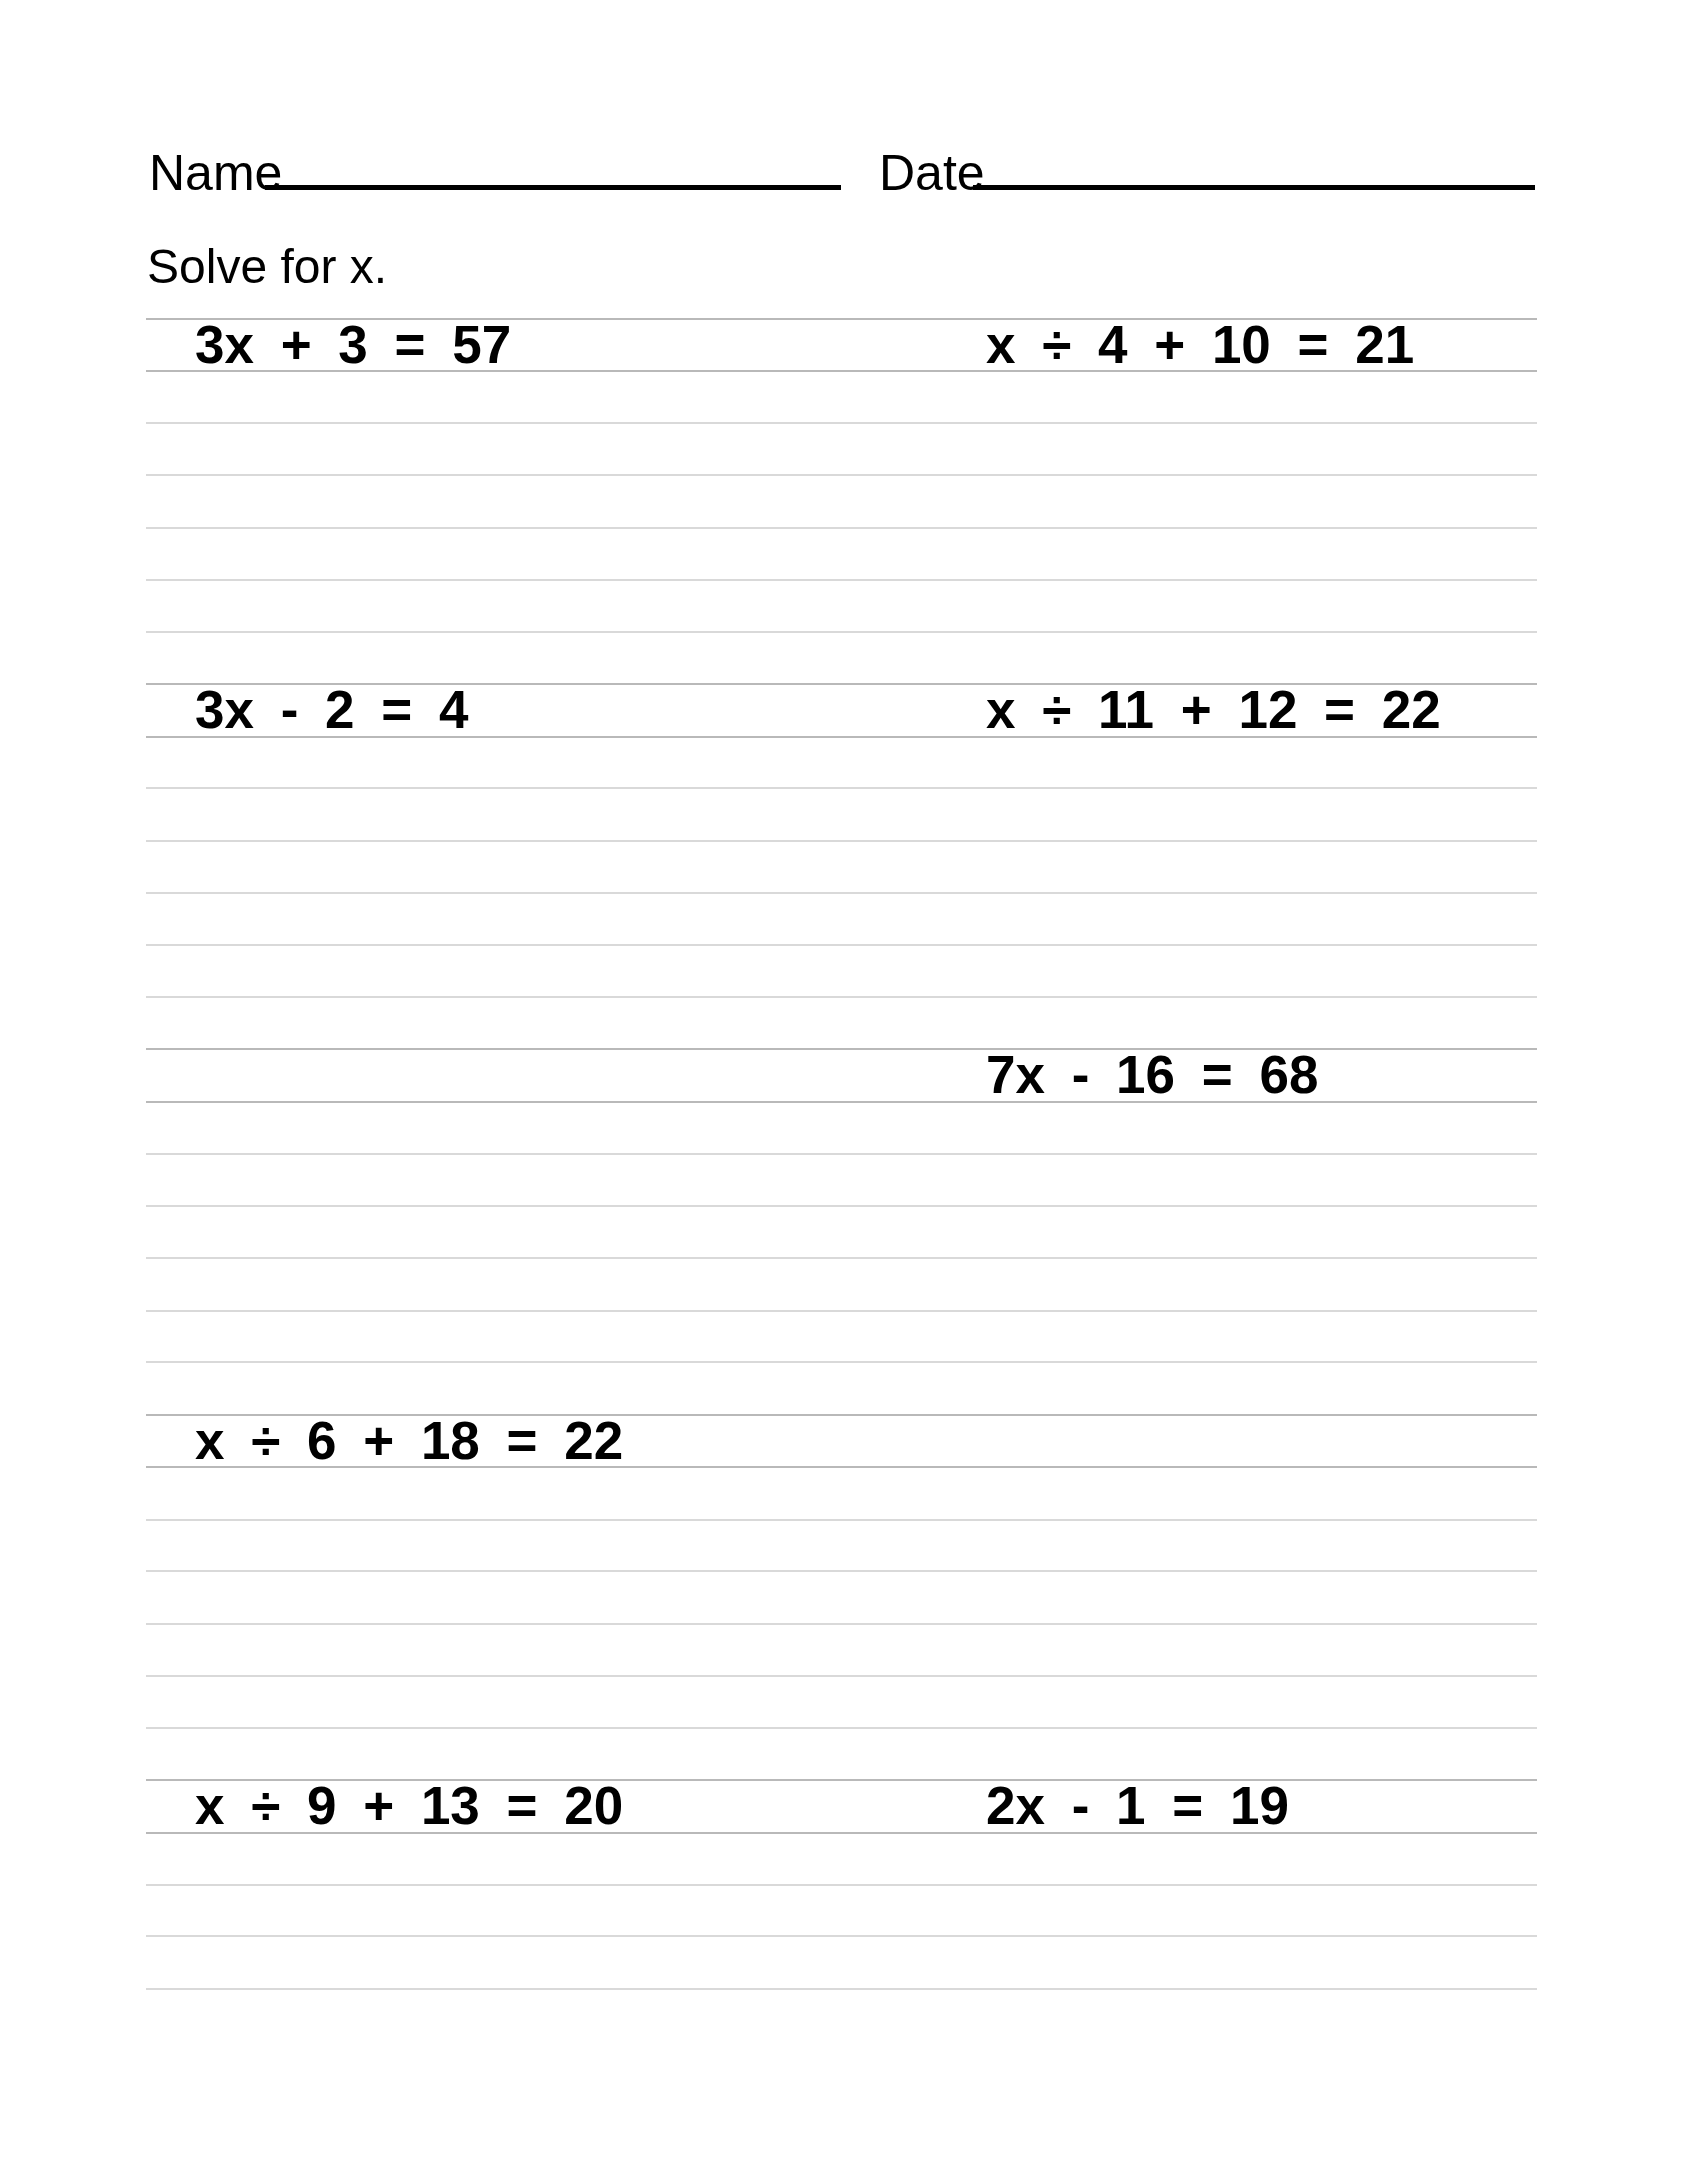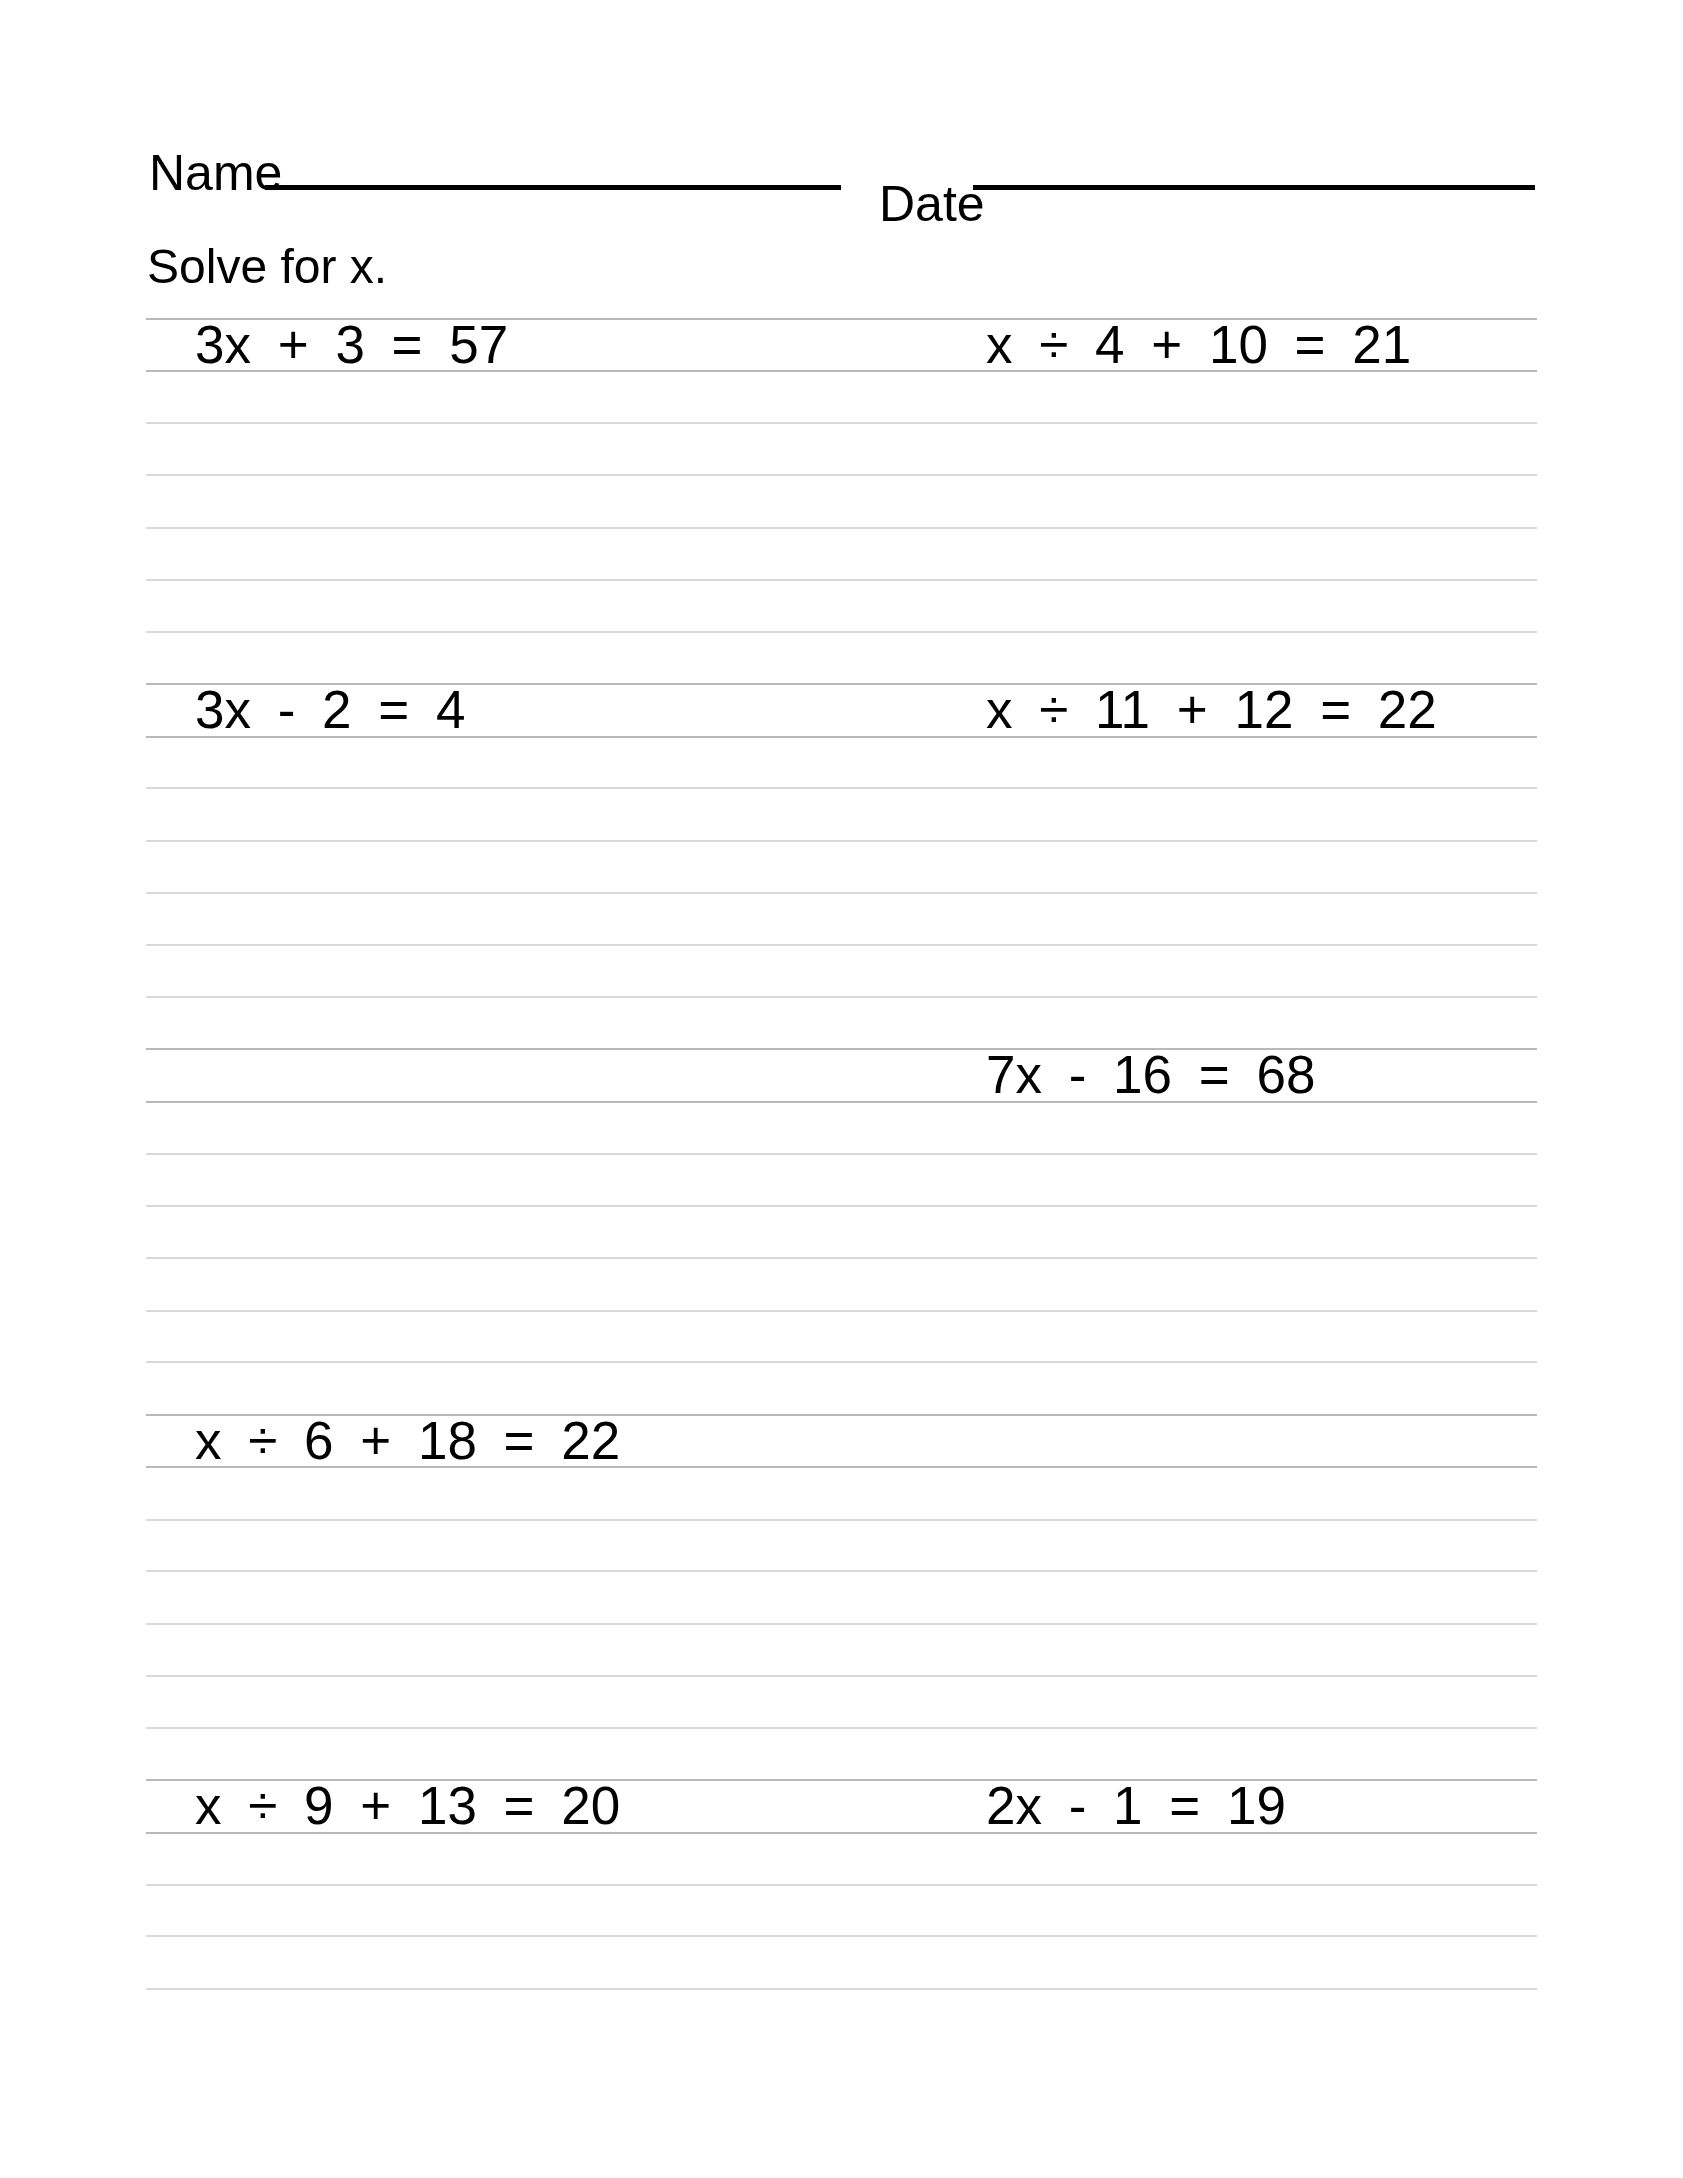--- a/index.html
+++ b/index.html
@@ -23,21 +23,21 @@
     color: #000000;
     white-space: nowrap;
   }
   .hdr-rule {
     position: absolute;
     height: 5px;
     background: #000000;
   }
   #name-label { left: 149px; top: 148px; }
   #name-rule  { left: 265px; top: 185px; width: 576px; }
-  #date-label { left: 879px; top: 148px; margin-top: 31px; }
+  #date-label { left: 879px; top: 148px; }
   #date-rule  { left: 973px; top: 185px; width: 562px; }
   #instructions {
     position: absolute;
     left: 147px;
     top: 243px;
     font-size: 48px;
     line-height: 1;
     white-space: nowrap;
   }
   .ruled-line {
@@ -48,20 +48,21 @@
   }
   .ruled-line.dark  { background: #b9b9b9; }
   .ruled-line.light { background: #d9d9d9; }
   .eq-row {
     position: absolute;
     left: 0;
     width: 1683px;
     height: 50px;
     display: flex;
     align-items: center;
+    font-weight: bold;
   }
   .eq {
     position: absolute;
     font-size: 53px;
     line-height: 50px;
     word-spacing: 12px;
     white-space: nowrap;
     color: #000000;
   }
   .eq.left-col  { left: 195px; }

